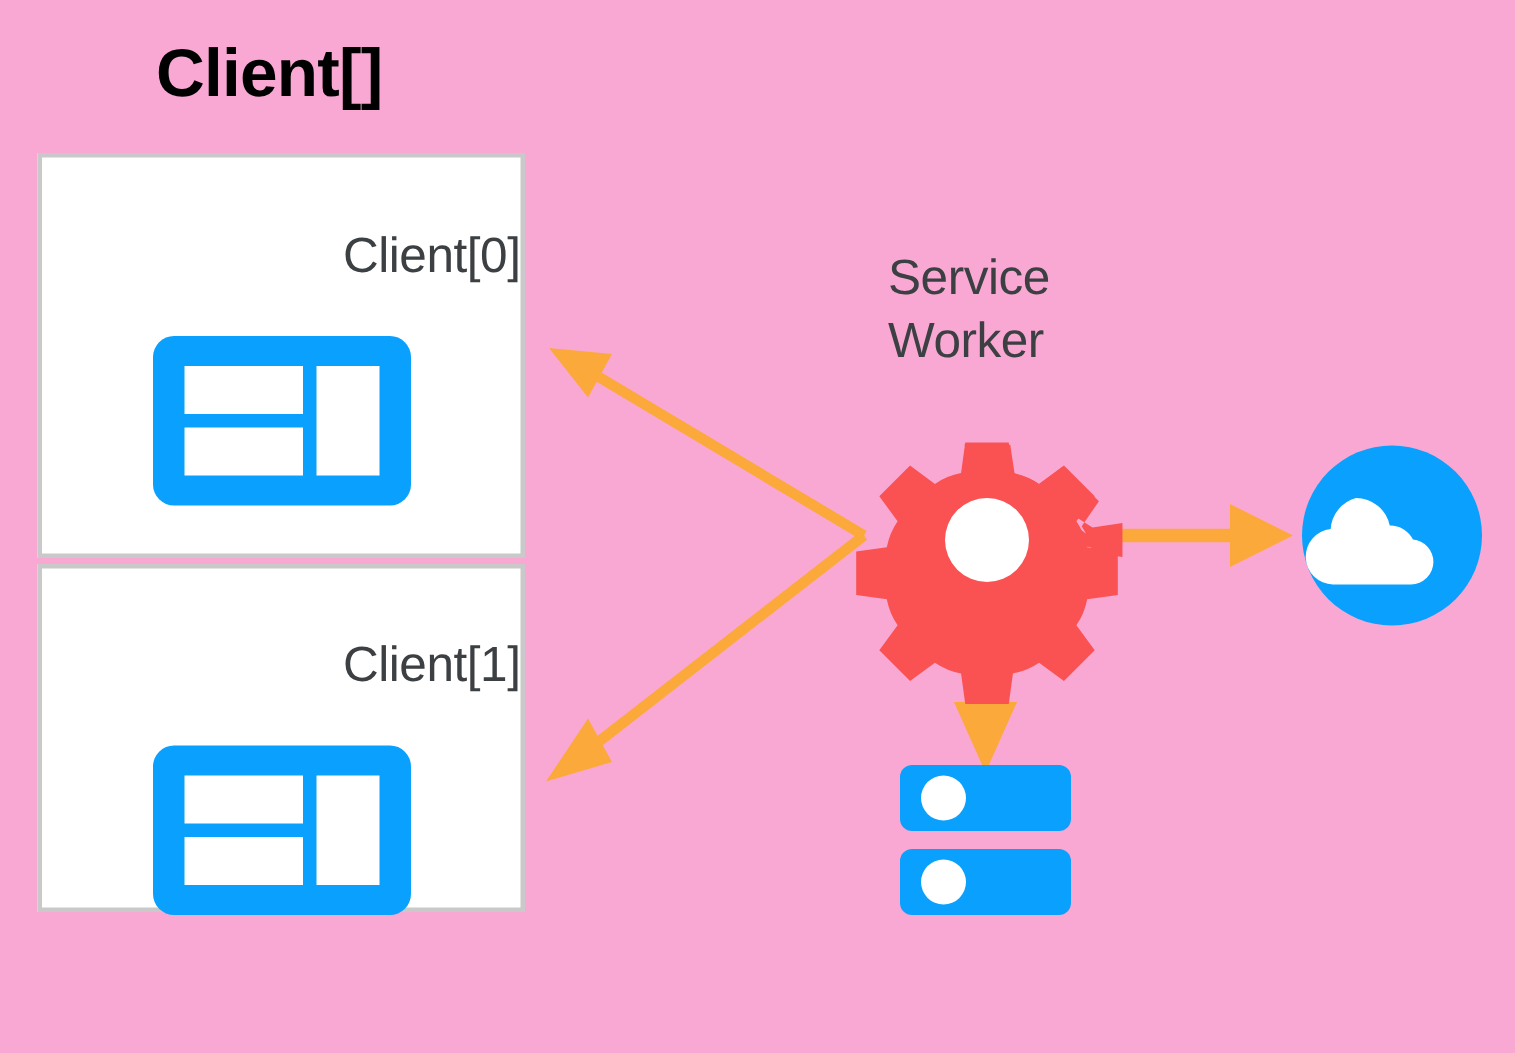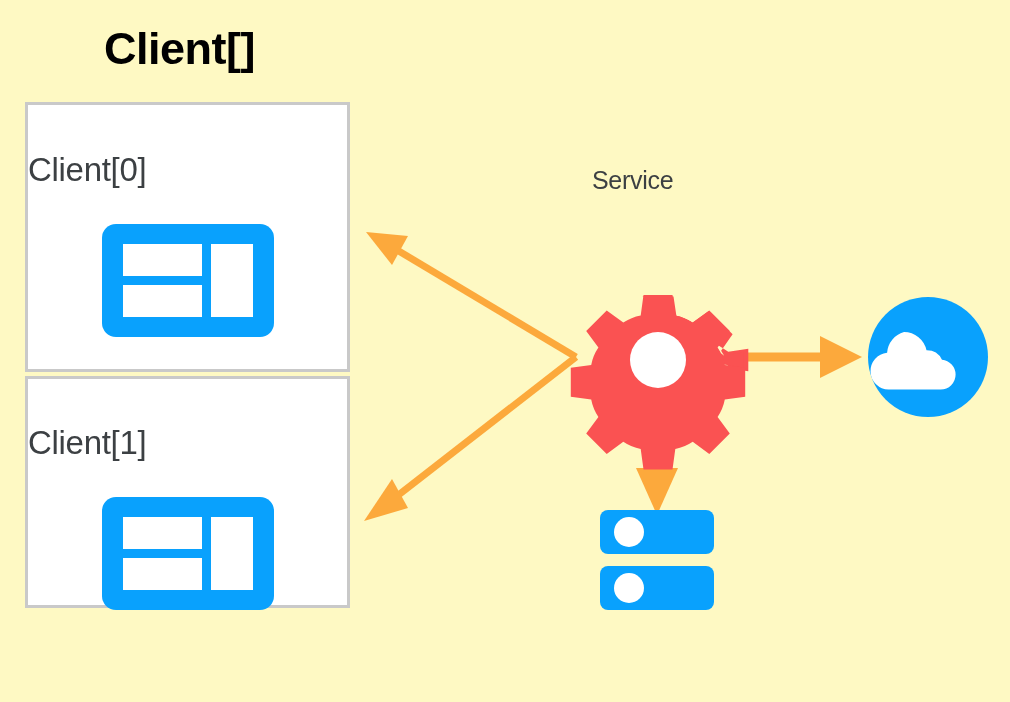--- a/index.html
+++ b/index.html
@@ -7,21 +7,21 @@
     padding: 0;
     background: #ffffff;
   }
   body {
     font-family: "Liberation Sans", sans-serif;
   }
   #stage {
     position: relative;
     width: 1010px;
     height: 702px;
-    background: #fef9c3;
+    background: #f9a8d4;
     overflow: hidden;
   }
 
   
   .diagram-title {
     position: absolute;
     left: 104px;
     top: 26px;
     font-size: 45px;
     font-weight: 700;
@@ -40,21 +40,21 @@
     background: #ffffff;
     box-sizing: border-box;
   }
   .client-box.box-0 { top: 102px; height: 270px; }
   .client-box.box-1 { top: 376px; height: 232px; }
 
   .client-label {
     position: absolute;
     left: 0;
     right: 0;
-    text-align: left;
+    text-align: right;
     font-size: 33px;
     font-weight: 400;
     color: #3c4043;
     letter-spacing: -0.3px;
     white-space: nowrap;
   }
   .box-0 .client-label { top: 46px; }
   .box-1 .client-label { top: 45px; }
 
   
@@ -87,21 +87,21 @@
   .win-right {
     flex: 0 0 42px;
     background: #ffffff;
   }
 
   
   .sw-label {
     position: absolute;
     left: 592px;
     top: 164px;
-    font-size: 25px;
+    font-size: 33px;
     font-weight: 400;
     color: #3c4043;
     line-height: 1.28;
     letter-spacing: -0.3px;
     white-space: nowrap;
   }
 
   
   #overlay {
     position: absolute;
@@ -136,20 +136,21 @@
       <div class="win-left">
         <div class="win-pane"></div>
         <div class="win-pane"></div>
       </div>
       <div class="win-right"></div>
     </div>
   </div>
 
   <div class="sw-label">
     <div>Service</div>
+    <div>Worker</div>
   </div>
 
   <svg id="overlay" viewBox="0 0 1010 702" xmlns="http://www.w3.org/2000/svg">
 
     <g>
       <line x1="576" y1="357" x2="392" y2="247" stroke="#fca93c" stroke-width="7" stroke-linecap="butt"></line>
       <polygon points="366,232 408,236 392,265" fill="#fca93c"></polygon>
     </g>
 
     <g>

